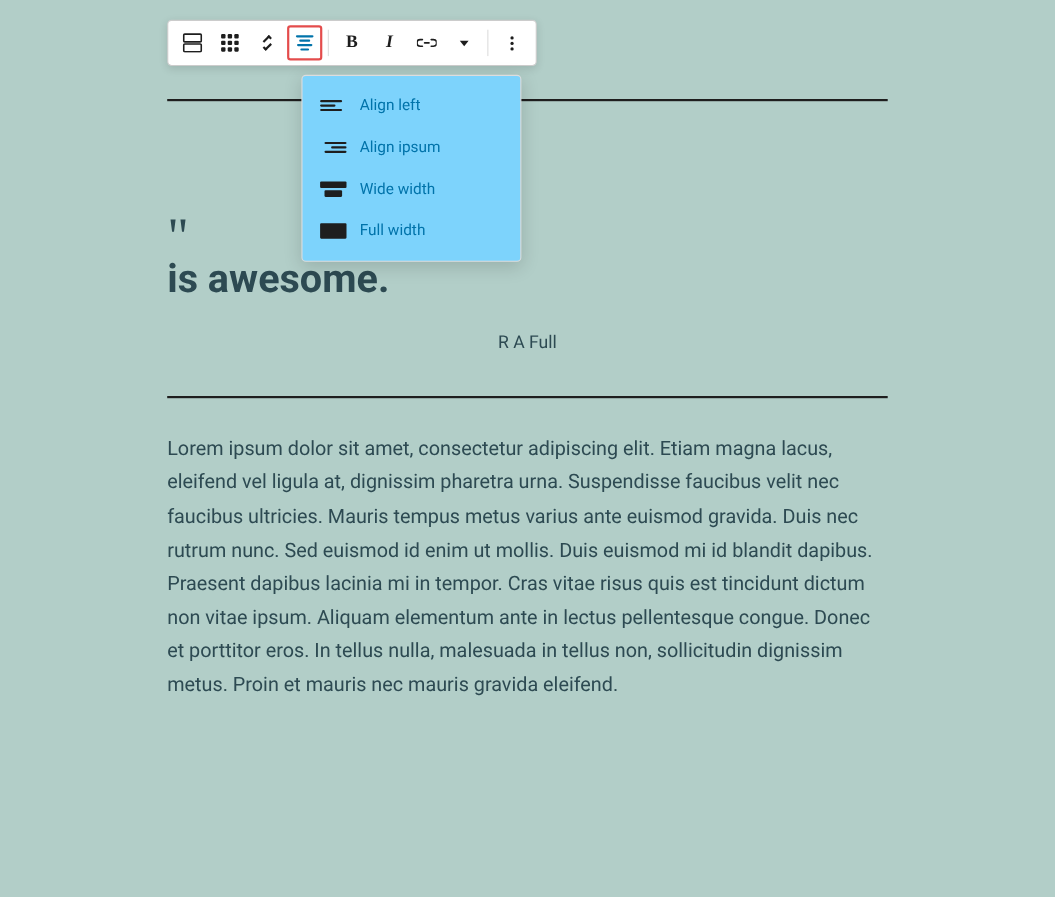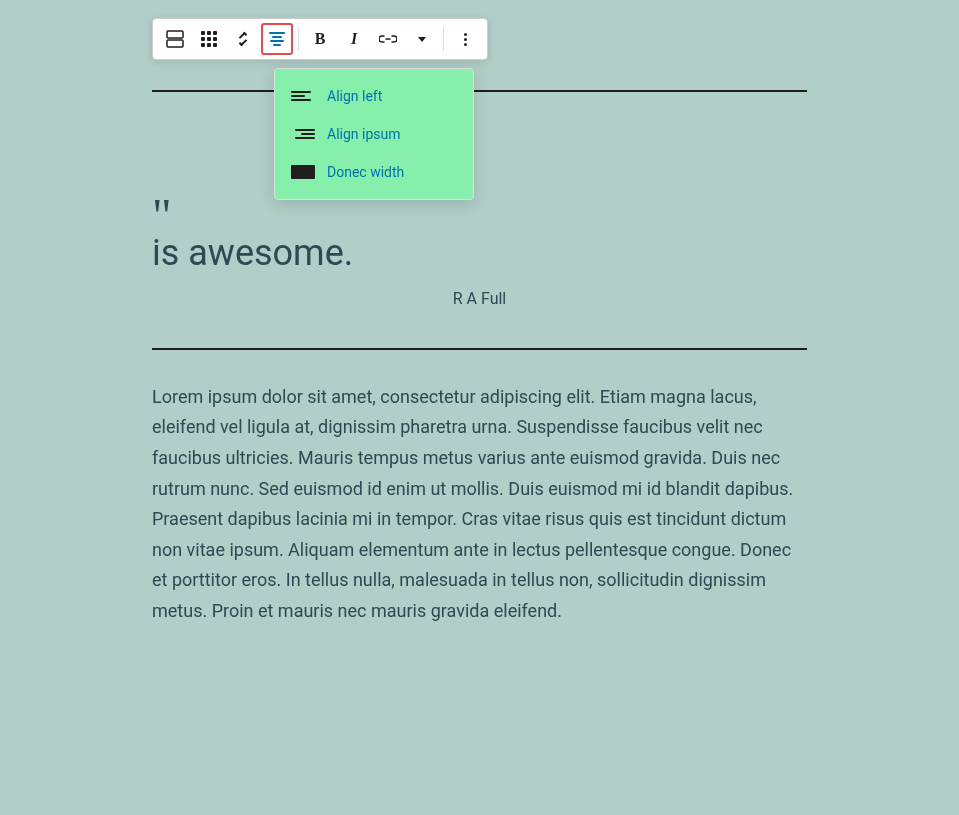--- a/index.html
+++ b/index.html
@@ -142,21 +142,21 @@
       height: 3px;
       background: #1e1e1e;
       border-radius: 50%;
     }
 
     
     .dropdown-menu {
       position: absolute;
       top: 68px;
       left: 274px;
-      background: #86efac;
+      background: #7dd3fc;
       border: 1px solid #ddd;
       border-radius: 4px;
       box-shadow: 0 4px 16px rgba(0,0,0,0.15);
       z-index: 200;
       min-width: 200px;
       padding: 8px 0;
     }
 
     .dropdown-item {
       display: flex;
@@ -235,24 +235,24 @@
     .quote-marks {
       font-size: 48px;
       color: #2d4a52;
       line-height: 1;
       margin-bottom: -10px;
       font-family: Georgia, serif;
     }
 
     .quote-text {
       font-size: 36px;
-      font-weight: 400;
+      font-weight: 700;
       color: #2d4a52;
       line-height: 1.3;
-      margin-bottom: 12px;
+      margin-bottom: 24px;
     }
 
     .quote-author {
       text-align: center;
       color: #2d4a52;
       font-size: 16px;
       margin-bottom: 40px;
     }
 
     .h-rule-2 {
@@ -357,26 +357,33 @@
 
     <div class="dropdown-item">
       <div class="dropdown-item-icon align-right-icon">
         <div class="line" style="width:20px;background:#1e1e1e;height:2px;border-radius:1px;"></div>
         <div class="line" style="width:14px;background:#1e1e1e;height:2px;border-radius:1px;"></div>
         <div class="line" style="width:20px;background:#1e1e1e;height:2px;border-radius:1px;"></div>
       </div>
       <span class="dropdown-item-label">Align ipsum</span>
     </div>
 
+    <div class="dropdown-item">
+      <div class="dropdown-item-icon wide-width-icon">
+        <div class="bar-wide"></div>
+        <div class="bar-narrow"></div>
+      </div>
+      <span class="dropdown-item-label">Wide width</span>
+    </div>
 
     <div class="dropdown-item">
       <div class="dropdown-item-icon full-width-icon">
         <div class="bar"></div>
       </div>
-      <span class="dropdown-item-label">Donec width</span>
+      <span class="dropdown-item-label">Full width</span>
     </div>
 
   </div>
 
   <hr class="h-rule" style="margin-top: 70px;">
 
   <div class="content-area">
 
     <div class="quote-marks">"</div>
     <div class="quote-text">is awesome.</div>

